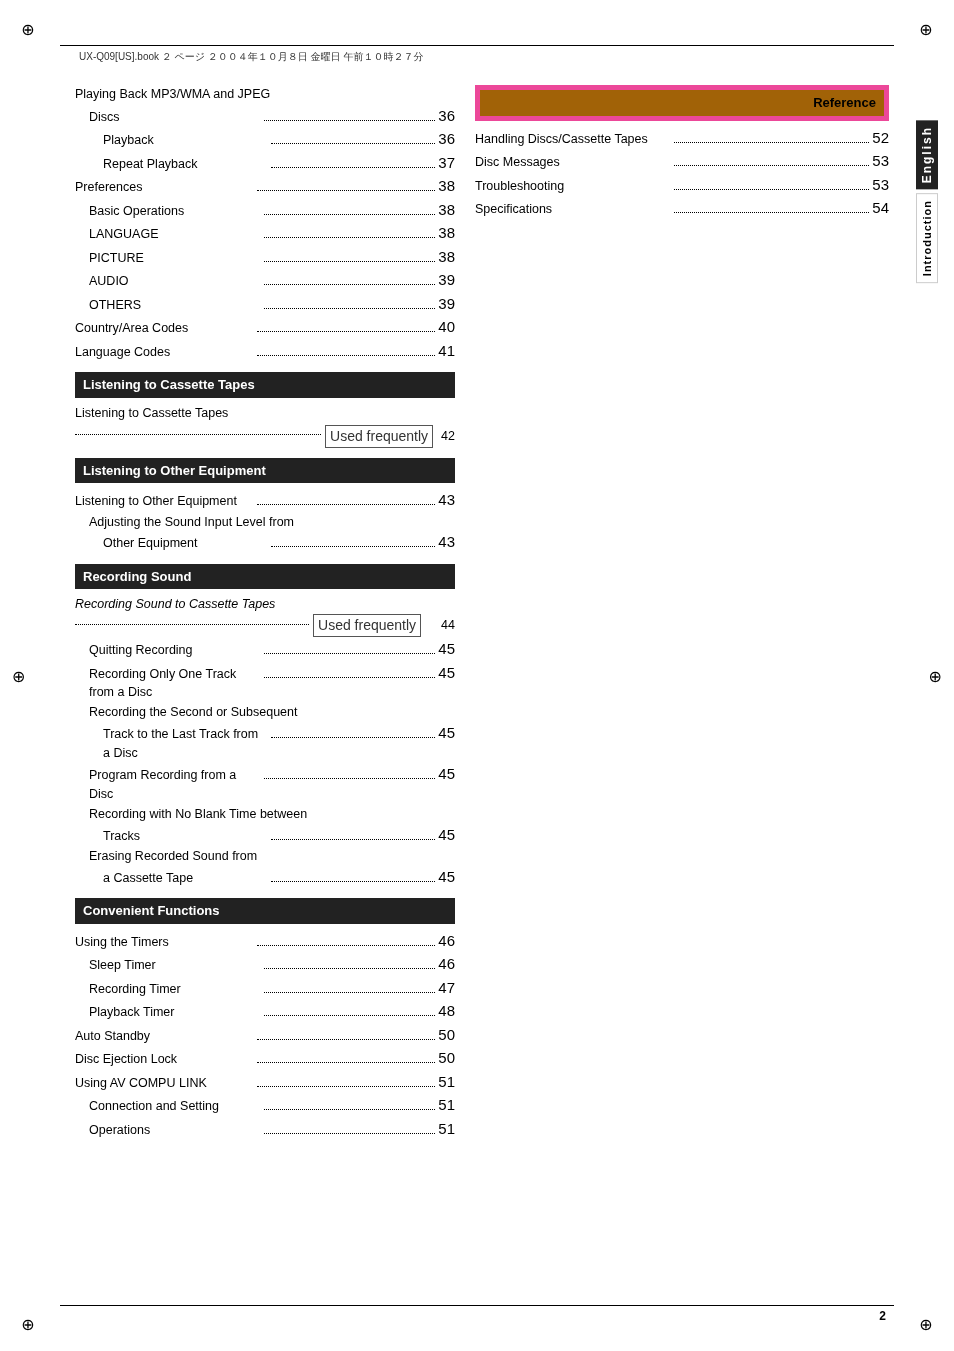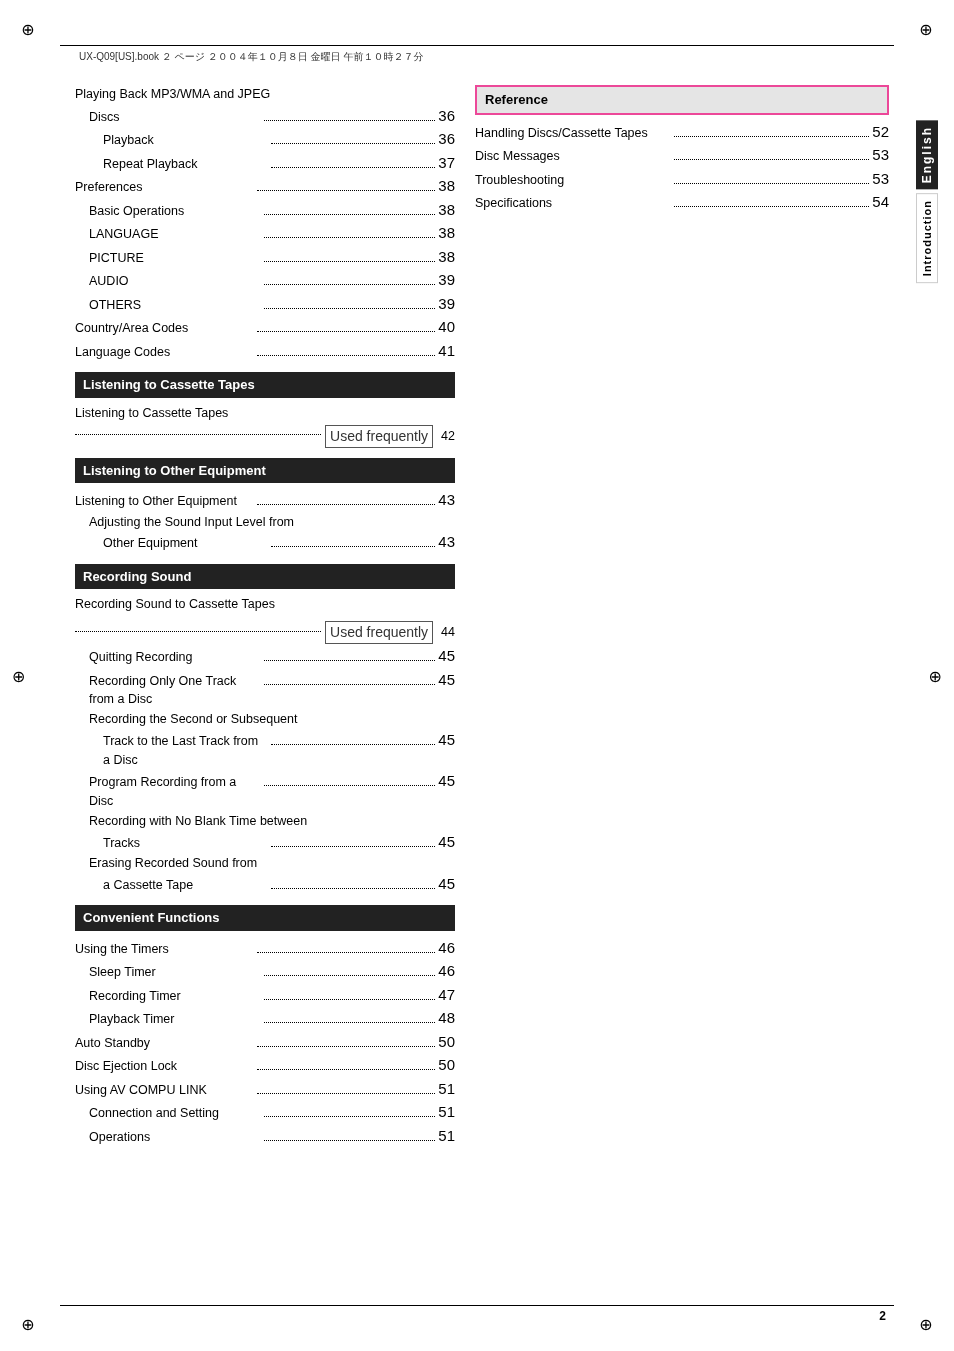--- a/index.html
+++ b/index.html
@@ -143,28 +143,29 @@
       background: #222;
       color: #fff;
       font-weight: bold;
       font-size: 13px;
       padding: 3px 8px;
       margin: 10px 0 6px 0;
       display: block;
     }
 
     .section-header-ref {
-      background: #e5e5e5;
+      background: #a16207;
       color: #000;
       font-weight: bold;
       font-size: 13px;
       padding: 3px 8px;
       margin: 0 0 6px 0;
-      border: 2px solid #ec4899;
+      border: 5px solid #ec4899;
       display: block;
+      text-align: right;
     }
 
     
     .used-badge {
       display: inline-block;
       border: 1px solid #555;
       font-size: 14px;
       padding: 0 4px;
       color: #333;
       margin: 0 4px;
@@ -326,27 +327,27 @@
     <div class="toc-indent1">
       <span>Adjusting the Sound Input Level from</span>
     </div>
     <div class="toc-entry toc-indent2">
       <span class="toc-title">Other Equipment</span>
       <span class="toc-dots"></span>
       <span class="toc-num">43</span>
     </div>
 
     <div class="section-header">Recording Sound</div>
-    <div style="margin-bottom:7px;">
+    <div style="margin-bottom:0;font-style:italic;">
       <span>Recording Sound to Cassette Tapes</span>
     </div>
     <div class="toc-dots-row">
       <span class="dots"></span>
       <span class="used-badge">Used frequently</span>
-      <span class="toc-num" style="margin-left:4px;">44</span>
+      <span class="toc-num" style="margin-left:16px;">44</span>
     </div>
     <div class="toc-entry toc-indent1">
       <span class="toc-title">Quitting Recording</span>
       <span class="toc-dots"></span>
       <span class="toc-num">45</span>
     </div>
     <div class="toc-entry toc-indent1">
       <span class="toc-title">Recording Only One Track from a Disc</span>
       <span class="toc-dots"></span>
       <span class="toc-num">45</span>

